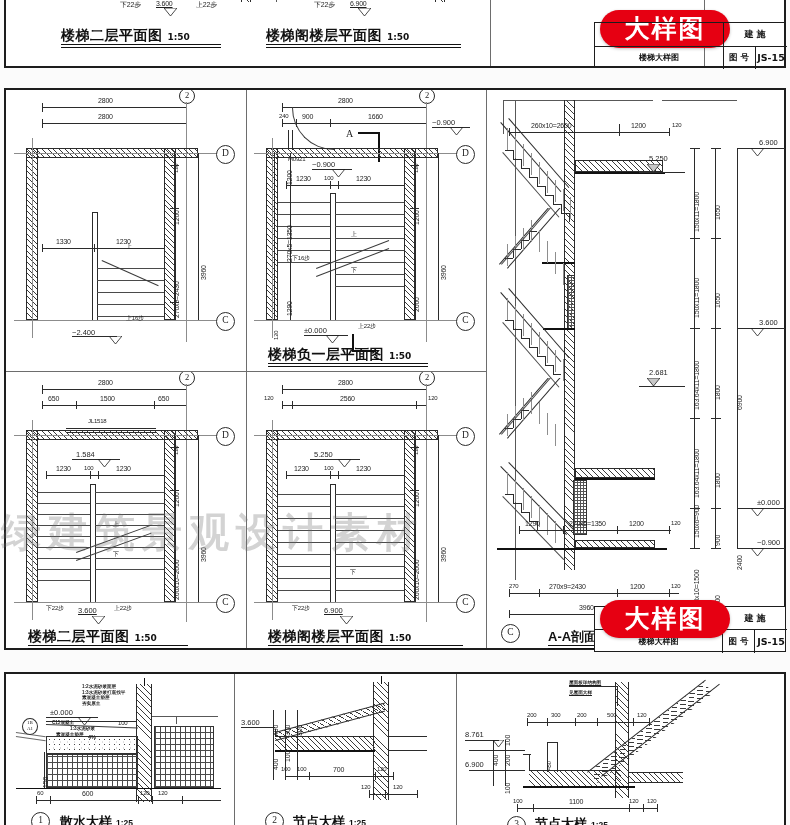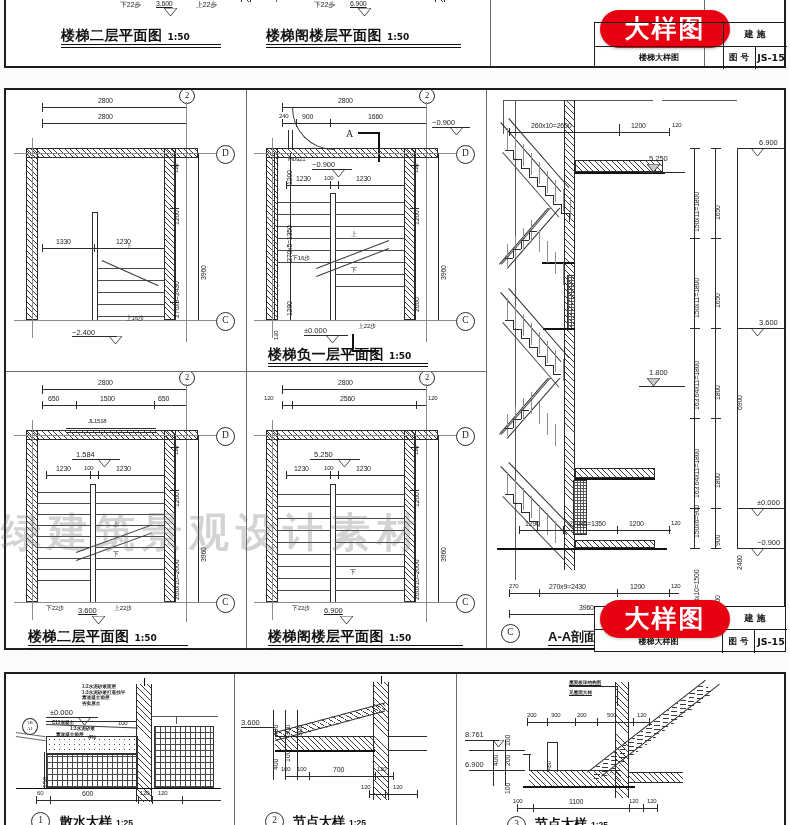--- a/index.html
+++ b/index.html
@@ -777,21 +777,21 @@
       </div>
 
       <div class="ln lnh" style="left:250px;top:238px;width:48px;"></div>
       <div class="lev" style="left:272px;top:228px;">3.600</div>
       <div class="triwrap" style="left:264px;top:238px;">
         <svg width="13" height="8">
             <polygon points="0,0 13,0 6.5,8" fill="none" stroke="#1f1f1f" stroke-width="0.8"></polygon>
           </svg>
       </div>
 
-      <div class="lev" style="left:162px;top:278px;">1.800</div>
+      <div class="lev" style="left:162px;top:278px;">2.681</div>
       <div class="ln lnh" style="left:152px;top:296px;width:46px;"></div>
       <div class="triwrap" style="left:160px;top:288px;">
         <svg width="13" height="8">
             <polygon points="0,0 13,0 6.5,8" fill="#c9c9c9" stroke="#1f1f1f" stroke-width="0.8"></polygon>
           </svg>
       </div>
 
       <div class="ln lnh" style="left:250px;top:418px;width:48px;"></div>
       <div class="lev" style="left:270px;top:408px;">±0.000</div>
       <div class="triwrap" style="left:264px;top:418px;">

